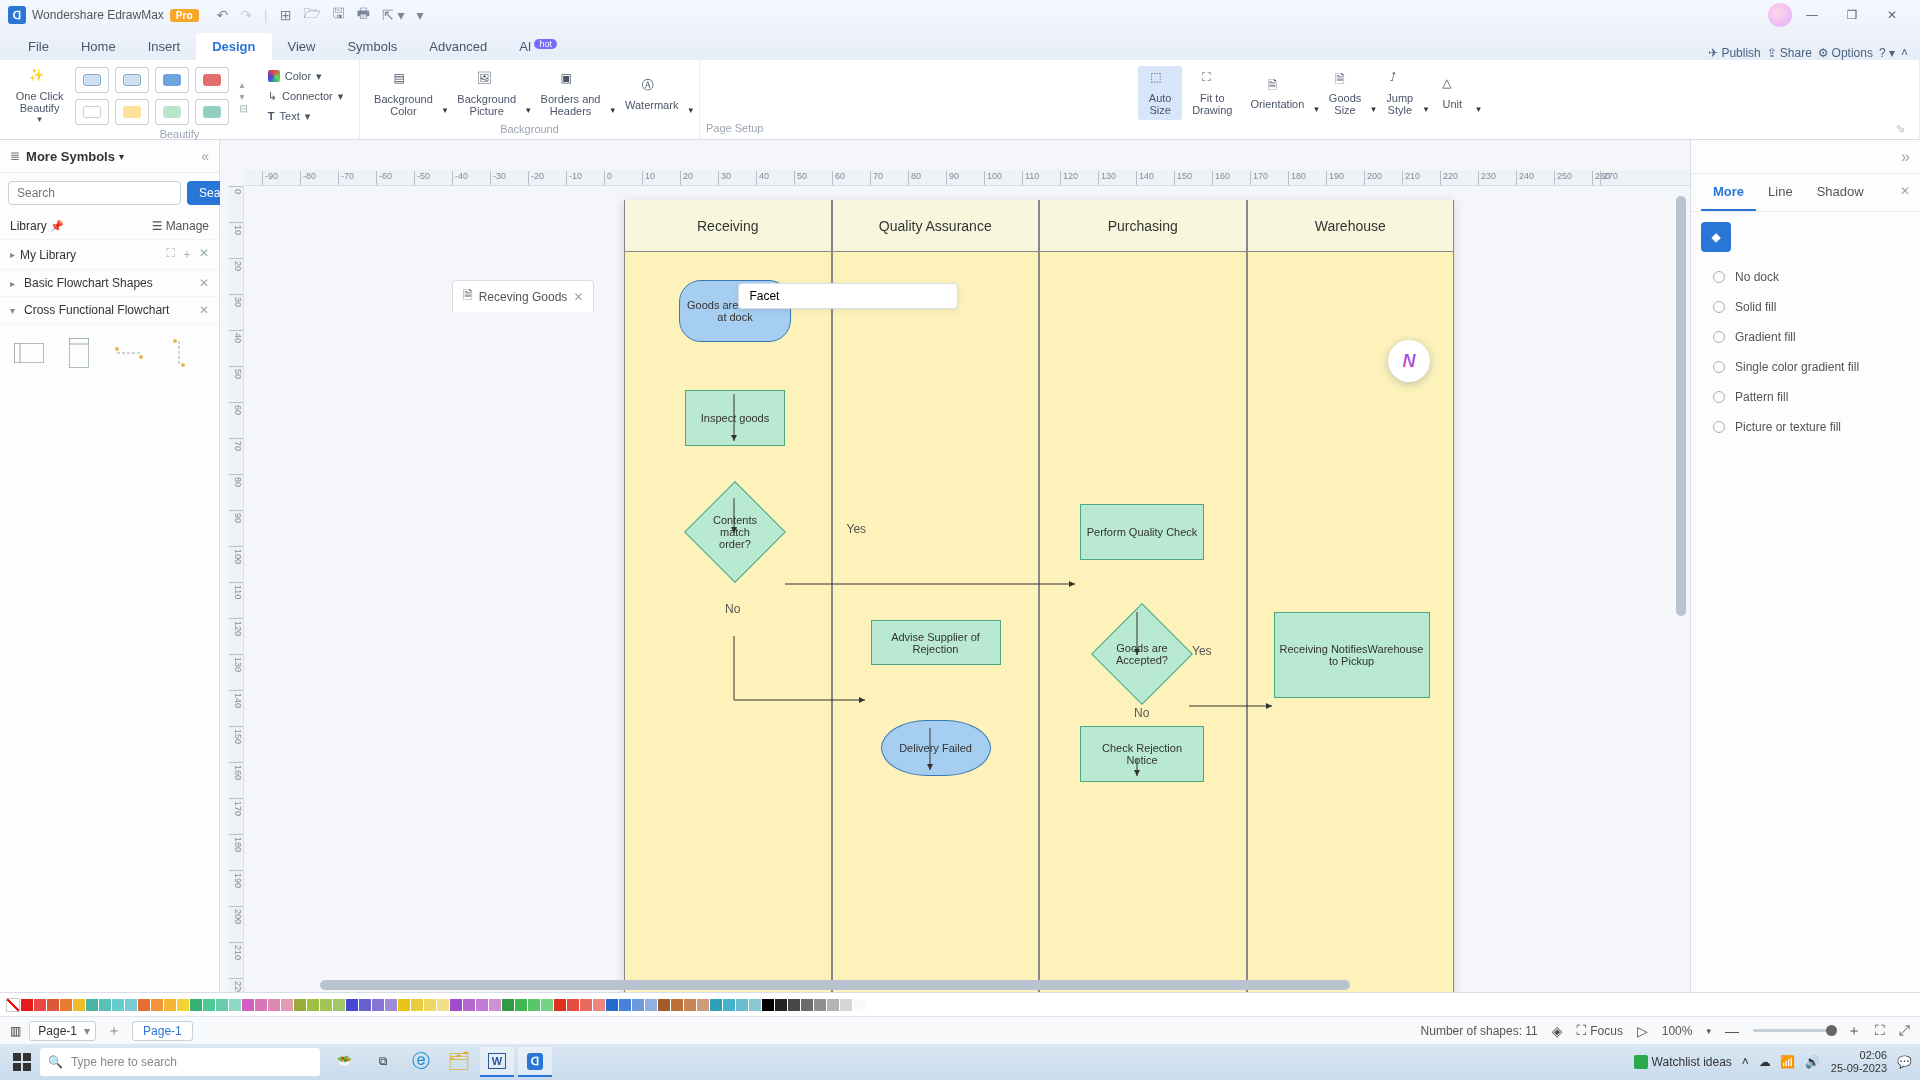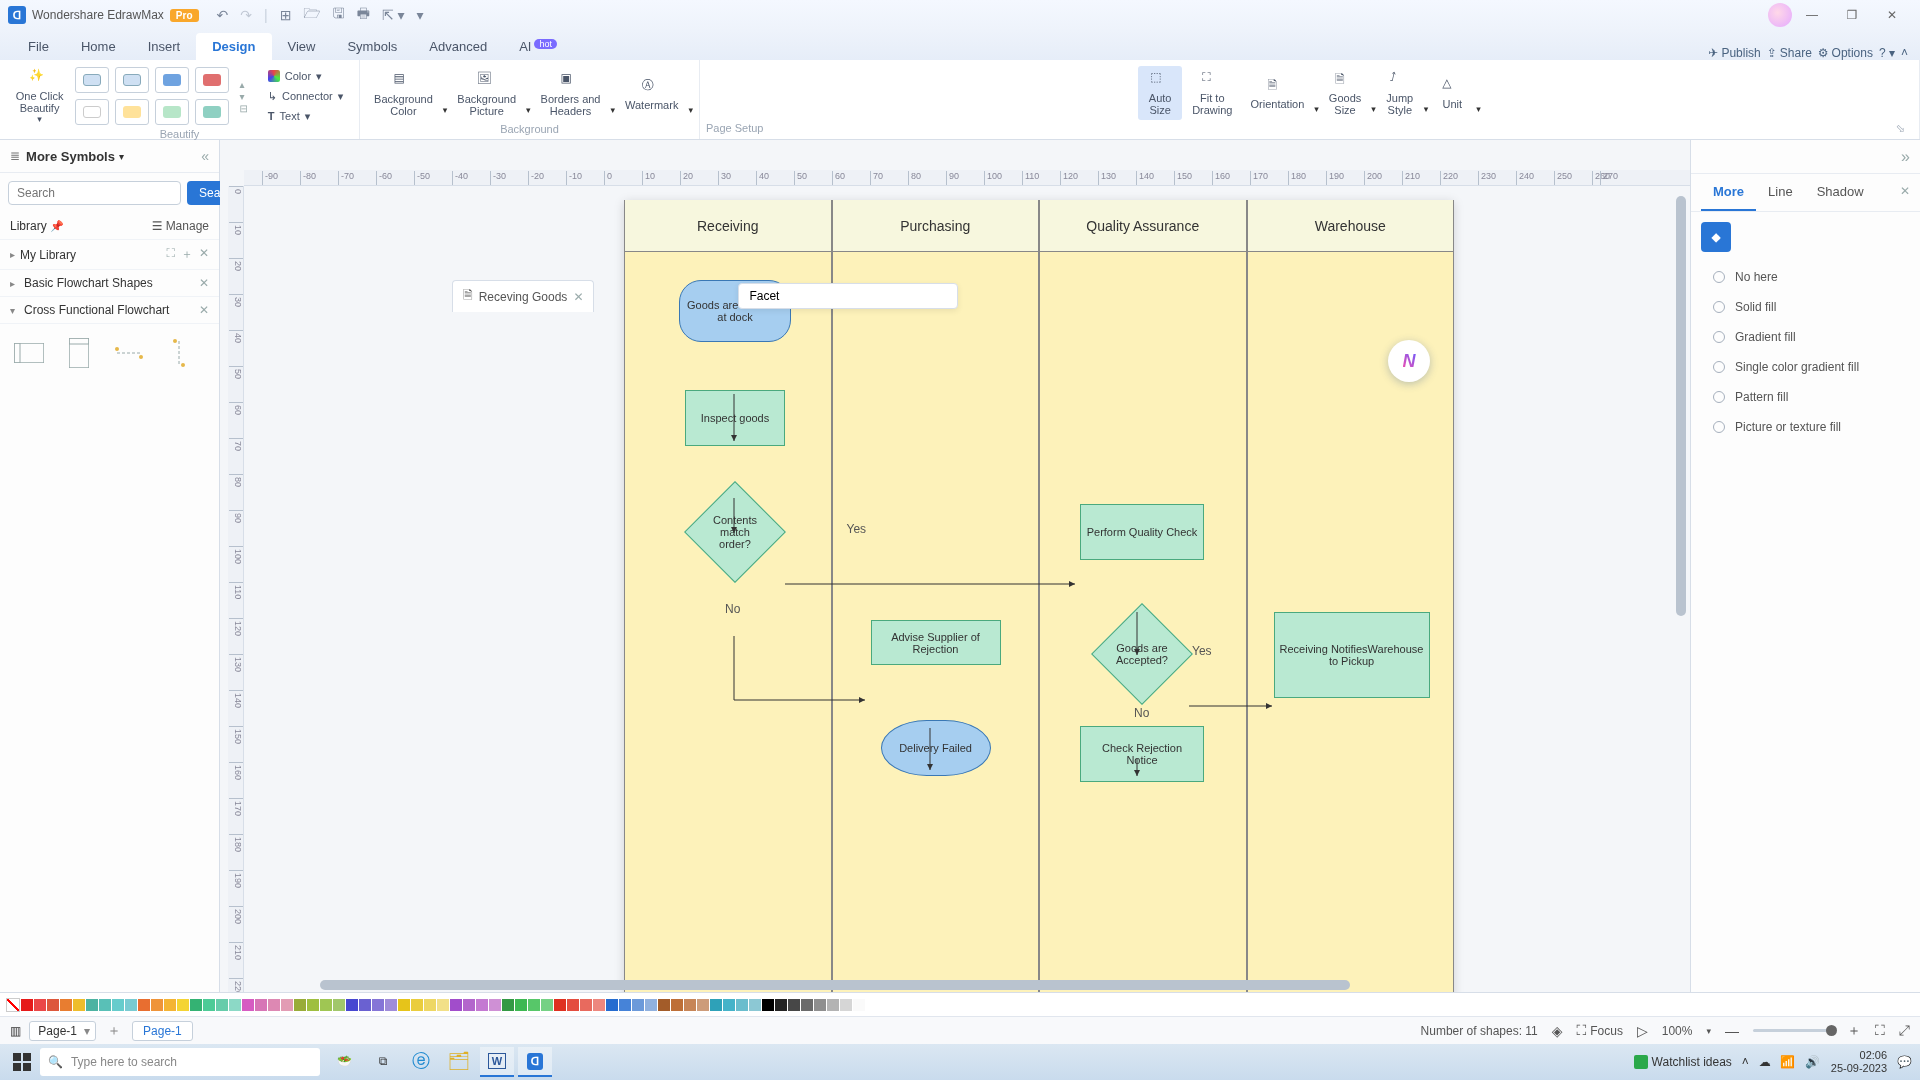--- a/index.html
+++ b/index.html
@@ -443,22 +443,22 @@
         <div class="tick" style="top: 684px;">190</div>
         <div class="tick" style="top: 720px;">200</div>
         <div class="tick" style="top: 756px;">210</div>
         <div class="tick" style="top: 792px;">220</div>
       </div>
     <div class="canvas">
       <div class="page">
         <div class="swim">
           <div class="swim-heads">
             <div>Receiving</div>
+            <div>Quality Assurance</div>
             <div>Purchasing</div>
-            <div>Quality Assurance</div>
             <div>Warehouse</div>
           </div>
           <div class="swim-body">
             <div class="lane">
               <div class="node terminator" style="left:54px;top:28px;width:112px;height:62px">Goods are received at dock</div>
               <div class="node process" style="left:60px;top:138px;width:100px;height:56px">Inspect goods</div>
               <div class="node decision" style="left:74px;top:244px;width:72px;height:72px">
                   <span>Contents match order?</span>
                 </div>
               <span class="flowlabel" style="left:100px;top:350px">No</span>
@@ -516,21 +516,21 @@
     <div class="rp-expand">»</div>
     <div class="rp-tabs">
       <div class="t active">More</div>
       <div class="t">Line</div>
       <div class="t">Shadow</div>
       <div class="x">✕</div>
     </div>
     <div class="rp-icon">◆</div>
     <div class="rp-opt">
         <span class="radio"></span>
-        <span>No here</span>
+        <span>No dock</span>
       </div>
     <div class="rp-opt">
         <span class="radio"></span>
         <span>Solid fill</span>
       </div>
     <div class="rp-opt">
         <span class="radio"></span>
         <span>Gradient fill</span>
       </div>
     <div class="rp-opt">

